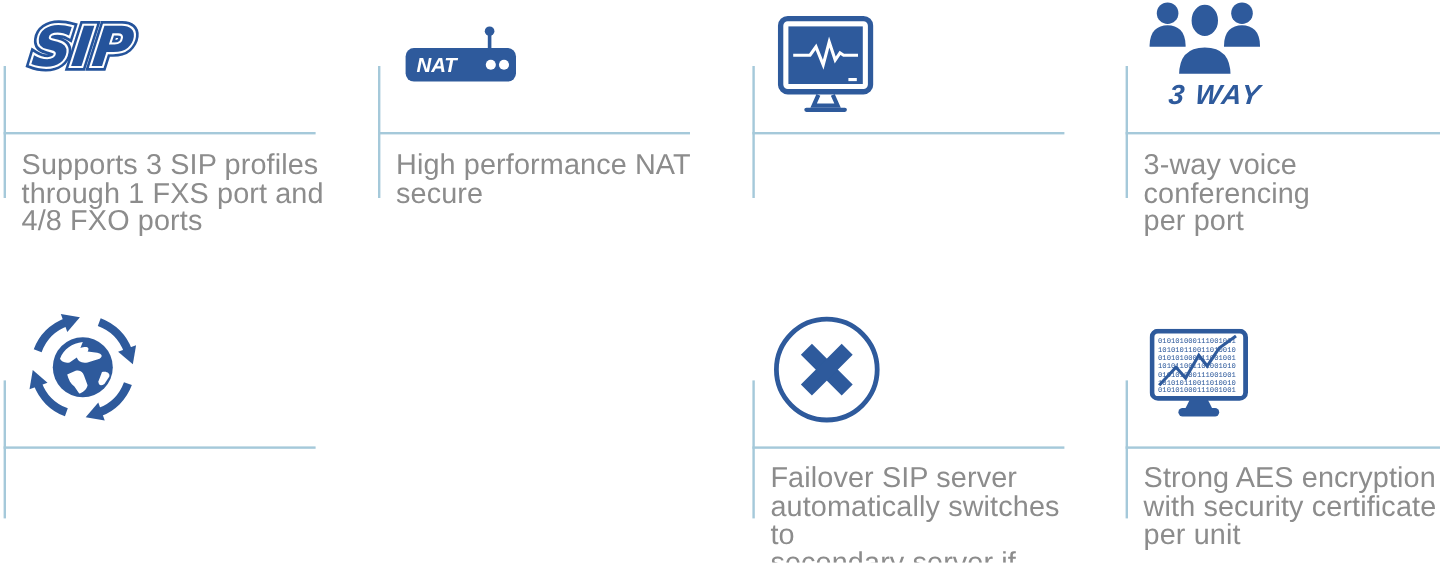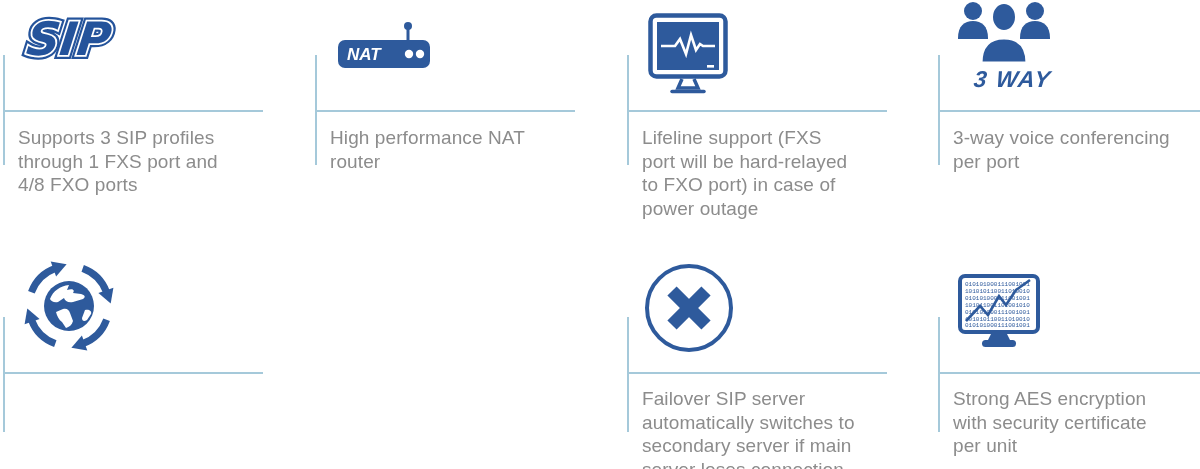--- a/index.html
+++ b/index.html
@@ -6,21 +6,21 @@
   .page{position:relative;width:1200px;height:469px;background:#ffffff;overflow:hidden;
         font-family:"Liberation Sans", sans-serif;}
   .cell{position:absolute;width:262px;height:234px;}
   .vline{position:absolute;left:0;width:2px;background:#a5c9da;}
   .hline{position:absolute;left:0;height:2px;width:260px;background:#a5c9da;}
   .r1 .vline{top:55px;height:110px;}
   .r1 .hline{top:110px;}
   .r2 .vline{top:82px;height:115px;}
   .r2 .hline{top:137px;}
   .cell.last .hline{width:262px;}
-  .desc{position:absolute;left:15px;width:252px;color:#8c8c8c;font-size:19px;
+  .desc{position:absolute;left:15px;width:252px;color:#8c8c8c;font-size:24px;
         line-height:23.5px;white-space:pre-line;letter-spacing:.1px;}
   .r1 .desc{top:126px;}
   .r2 .desc{top:152px;}
   .icon{position:absolute;}
   
   .sip-logo{position:absolute;left:24px;top:10px;width:120px;height:60px;
             font-family:"DejaVu Sans", sans-serif;font-style:italic;font-weight:bold;
             font-size:46px;line-height:58px;transform:skewX(-7deg);}
   .sip-logo span{position:absolute;left:0;top:0;}
   .sip-l1{-webkit-text-stroke:8px #24539b;color:#24539b;}
@@ -54,38 +54,34 @@
     <div class="hline"></div>
     <svg class="icon" style="left:21px;top:20px;" width="100" height="52" viewBox="0 0 100 52">
       <rect x="70.5" y="6" width="3" height="16" fill="#2e5a9c"></rect>
       <circle cx="72" cy="6" r="4" fill="#2e5a9c"></circle>
       <rect x="2" y="20" width="92" height="28" rx="7" fill="#2e5a9c"></rect>
       <text x="11" y="40" font-size="17" font-weight="bold" font-style="italic" fill="#ffffff" font-family="Liberation Sans, sans-serif">NAT</text>
       <circle cx="73" cy="34" r="4.2" fill="#ffffff"></circle>
       <circle cx="84" cy="34" r="4.2" fill="#ffffff"></circle>
     </svg>
     <div class="desc">High performance NAT
-router</div>
+secure</div>
   </div>
 
   <div class="cell r1" style="left:627px;top:0;">
     <div class="vline"></div>
     <div class="hline"></div>
     <svg class="icon" style="left:21px;top:13px;" width="80" height="82" viewBox="0 0 80 82">
       <rect x="2.5" y="2.5" width="75" height="61" rx="6" fill="none" stroke="#2e5a9c" stroke-width="4.5"></rect>
       <rect x="9" y="9" width="62" height="48" fill="#2e5a9c"></rect>
       <polyline points="13,33 27,33 32,26 38,41 43,22 48,37 52,31 55,33 67,33" fill="none" stroke="#ffffff" stroke-width="2.6"></polyline>
       <rect x="59" y="52" width="7" height="2.6" fill="#ffffff"></rect>
       <path d="M34,66 L30,75 L50,75 L46,66" fill="none" stroke="#2e5a9c" stroke-width="3.5"></path>
       <path d="M24,78.5 h32" stroke="#2e5a9c" stroke-width="3.5" stroke-linecap="round"></path>
     </svg>
-    <div class="desc">Lifeline support (FXS
-port will be hard-relayed
-to FXO port) in case of
-power outage</div>
   </div>
 
   <div class="cell r1 last" style="left:938px;top:0;">
     <div class="vline"></div>
     <div class="hline"></div>
     <svg class="icon" style="left:18px;top:0;" width="96" height="66" viewBox="0 0 96 66">
       <g fill="#2e5a9c">
         <circle cx="17" cy="11" r="9"></circle>
         <path d="M2,38 c0,-12 6.5,-17 15,-17 c8.5,0 15,5 15,17 v1 h-30 z"></path>
         <circle cx="79" cy="11" r="9"></circle>

